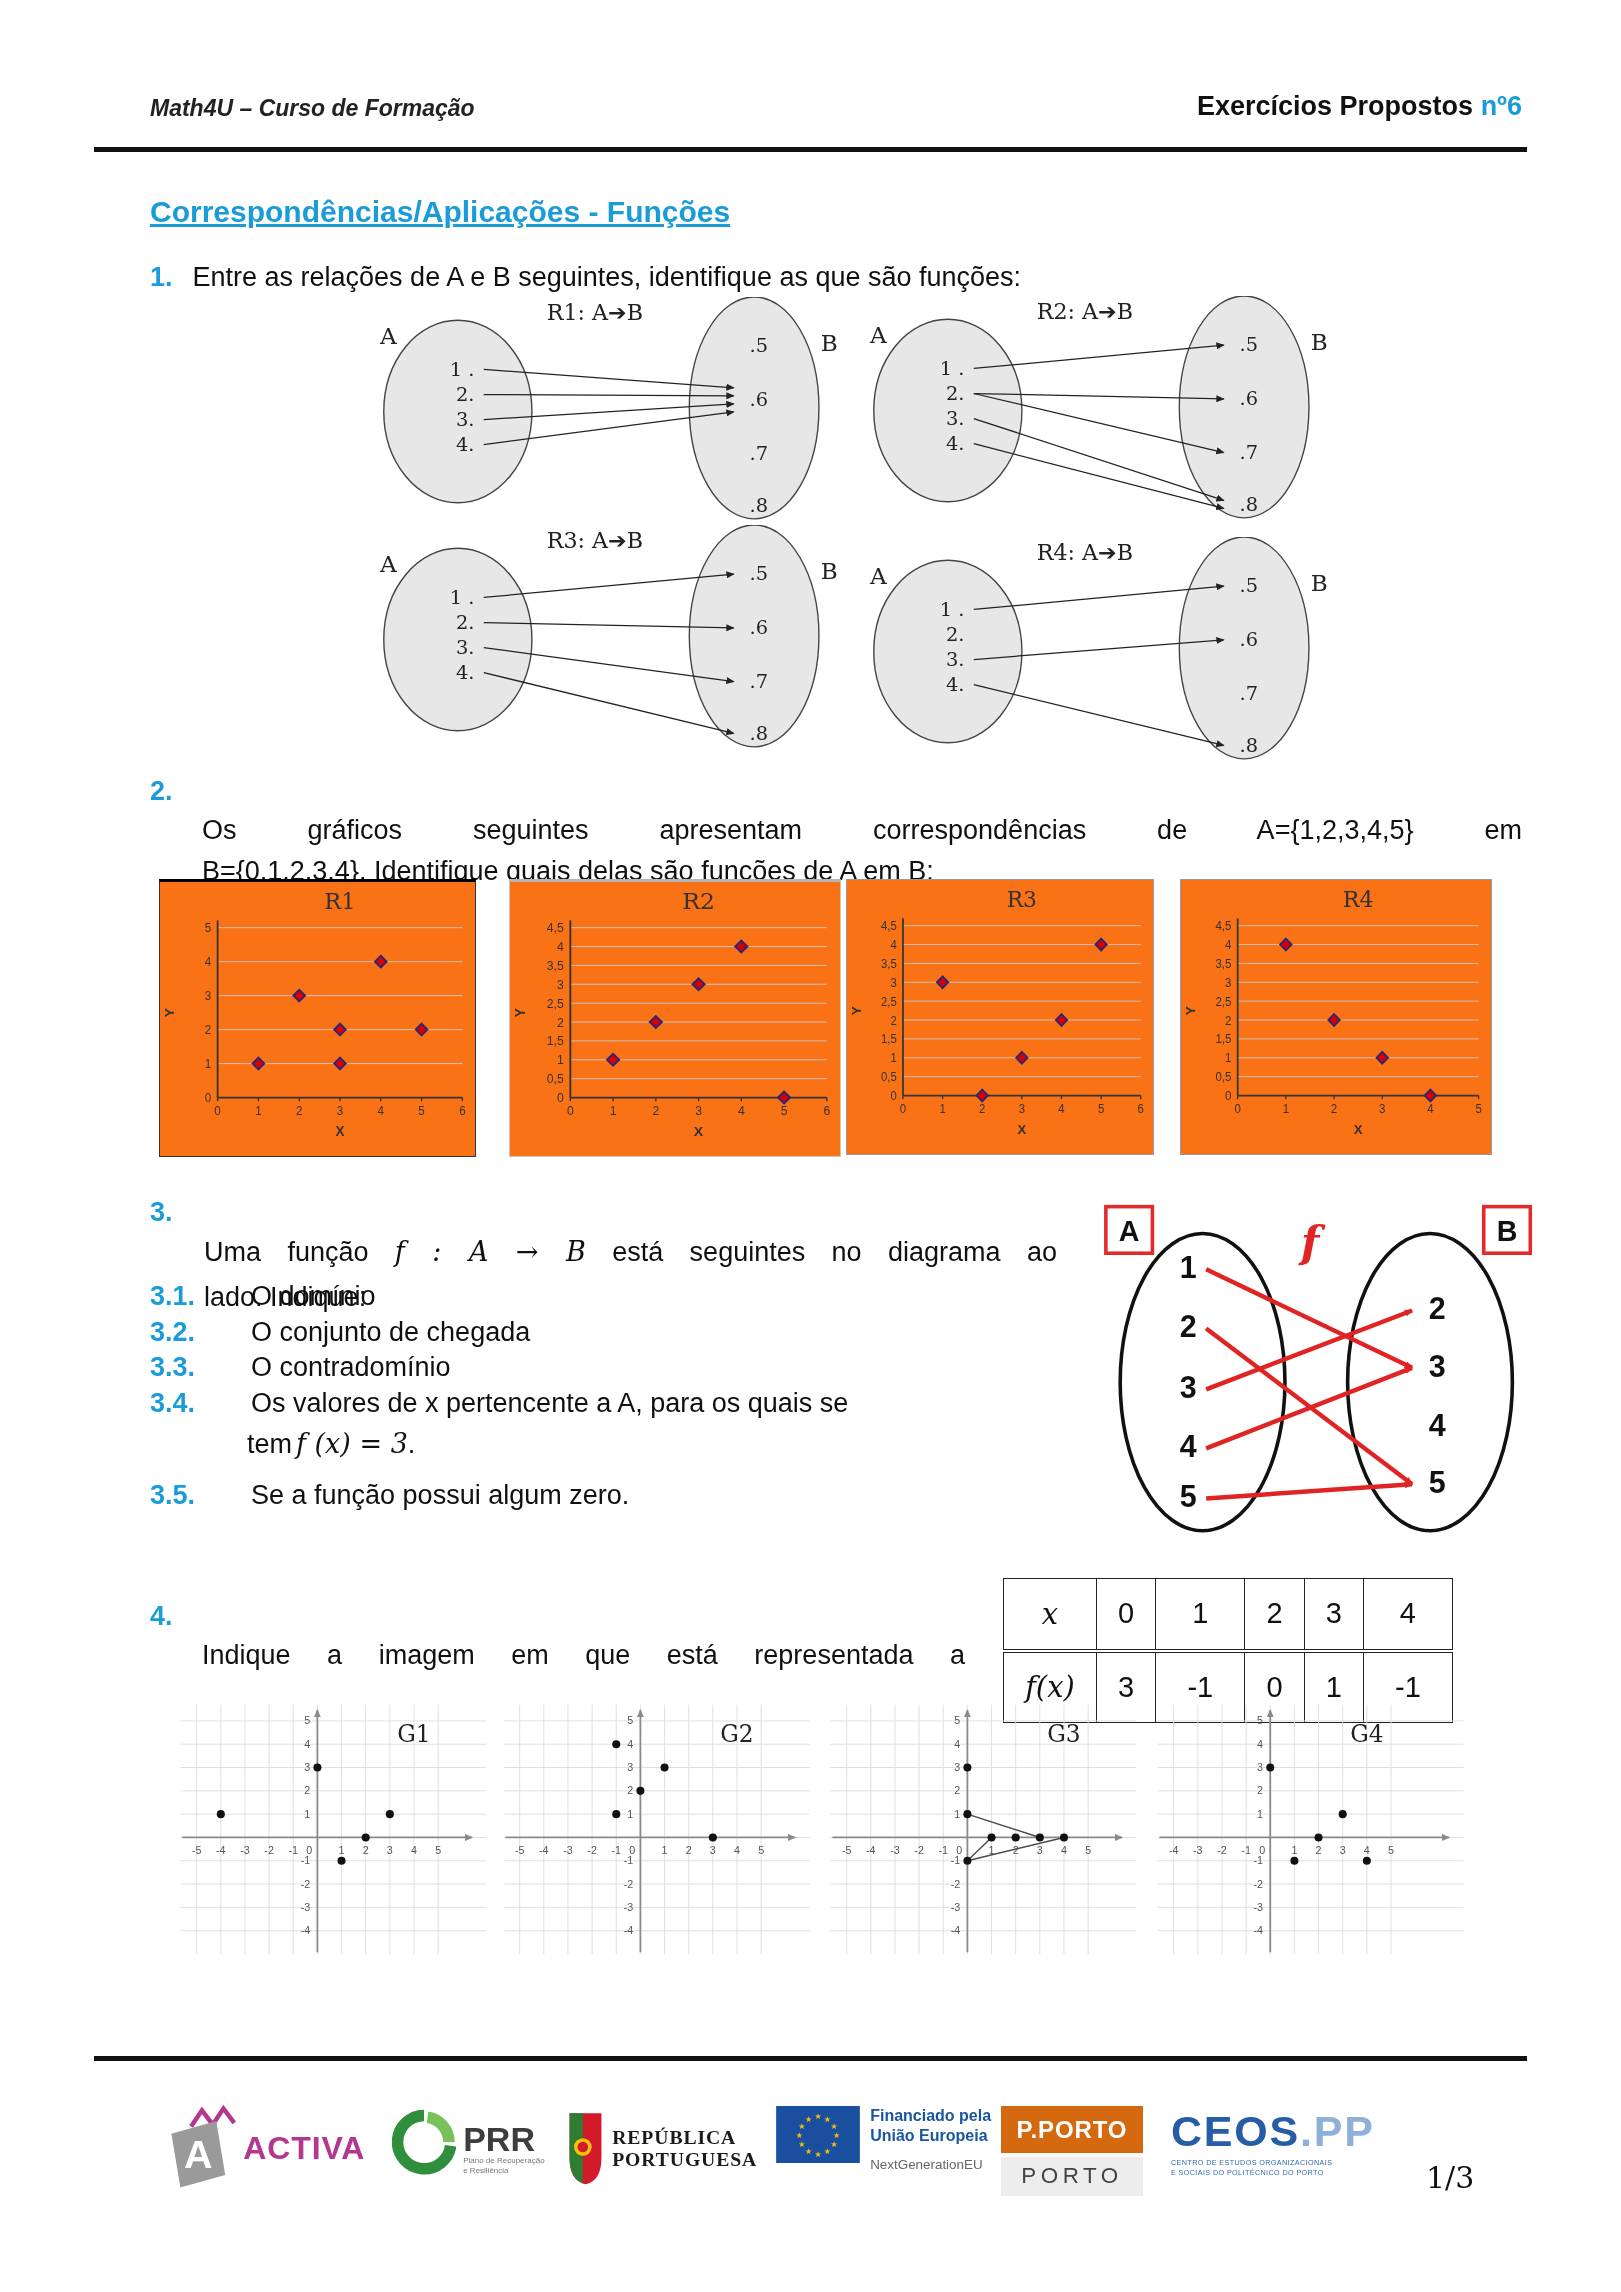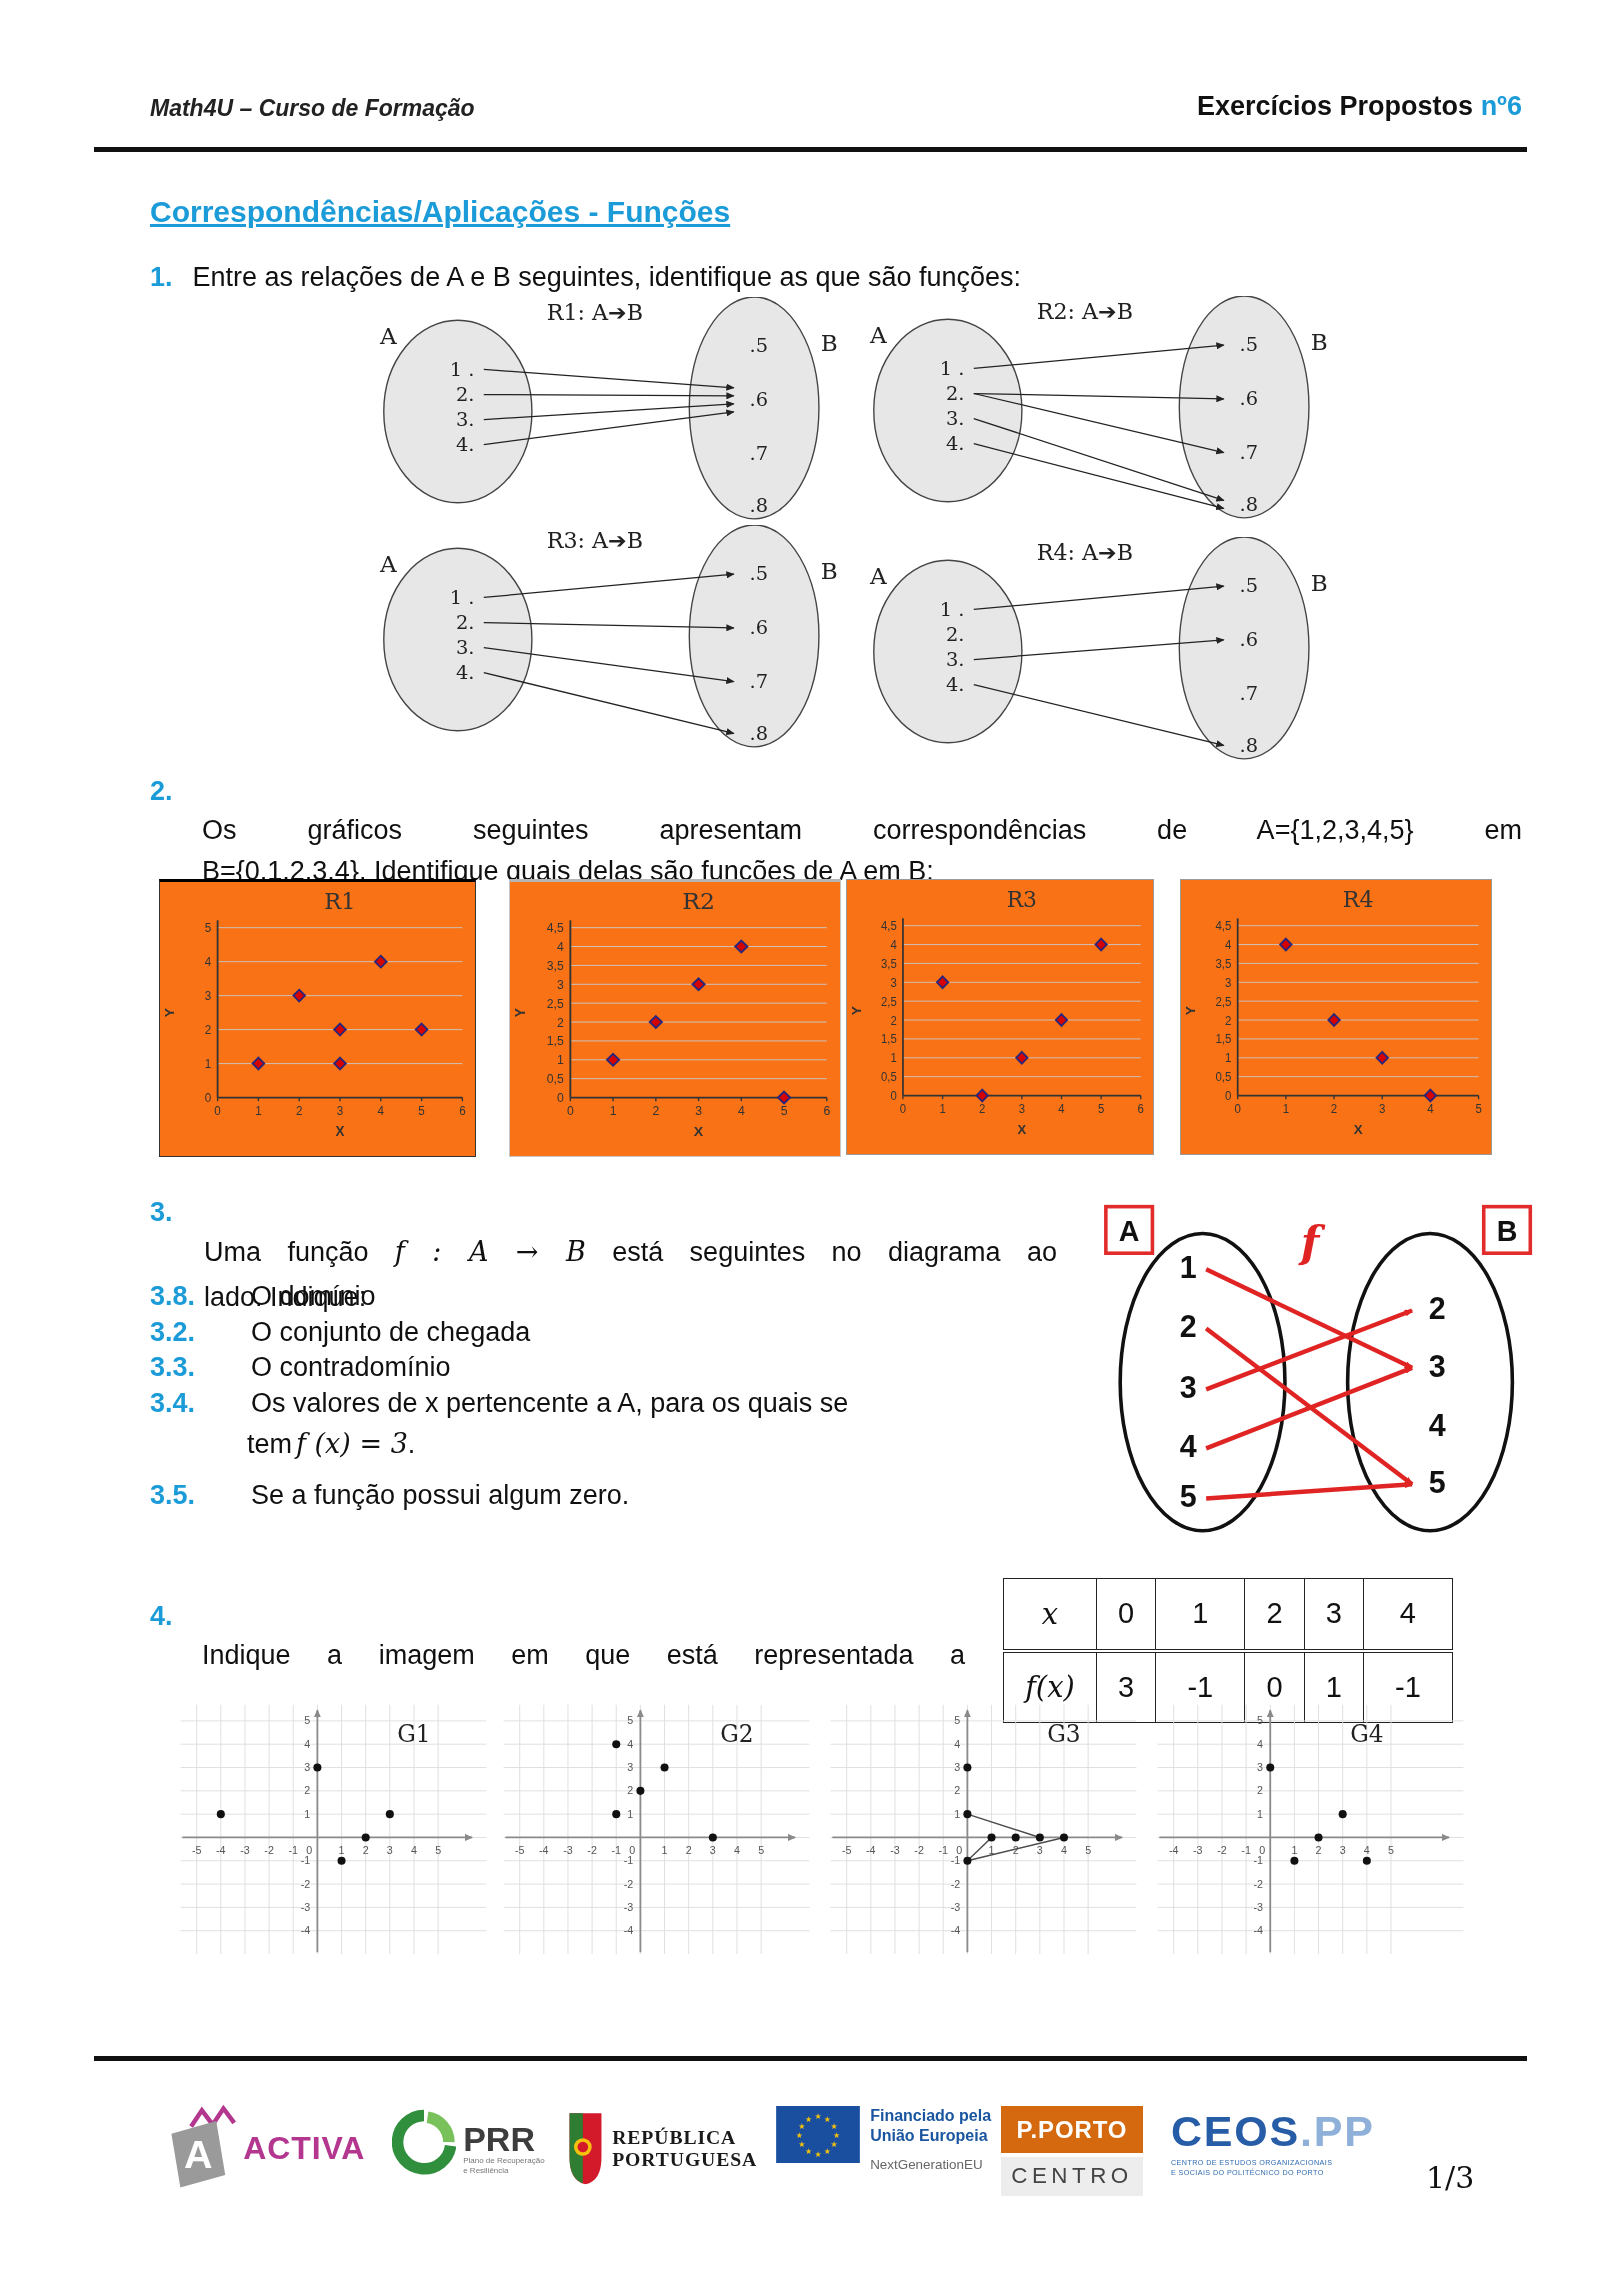--- a/index.html
+++ b/index.html
@@ -352,21 +352,21 @@
 
   <div class="abs qnum" style="left:150px;top:1197px;">3.</div>
   <div class="abs qtext justify" style="left:204px;top:1197px;width:853px;">
     <span>Uma função</span>
     <span class="math">f : A → B</span>
     <span>está seguintes no diagrama ao</span>
   </div>
   <div class="abs qtext" style="left:204px;top:1243px;">lado. Indique:</div>
 
   <div class="abs" style="left:150px;top:1281px;">
-    <span class="item-num">3.8.</span>
+    <span class="item-num">3.1.</span>
     <span class="item-text">O domínio</span>
   </div>
   <div class="abs" style="left:150px;top:1317px;">
     <span class="item-num">3.2.</span>
     <span class="item-text">O conjunto de chegada</span>
   </div>
   <div class="abs" style="left:150px;top:1352px;">
     <span class="item-num">3.3.</span>
     <span class="item-text">O contradomínio</span>
   </div>
@@ -730,21 +730,21 @@
       </svg>
     <div style="margin-left:3px;">
       <div class="eu-line">Financiado pela</div>
       <div class="eu-line">União Europeia</div>
       <div class="eu-sub">NextGenerationEU</div>
     </div>
   </div>
 
   <div class="abs" style="left:1001px;top:2106px;">
     <div class="pporto-top">P.PORTO</div>
-    <div class="pporto-bot" style="margin-top:3.6px;">CENTRO</div>
+    <div class="pporto-bot" style="margin-top:3.6px;">PORTO</div>
   </div>
 
   <div class="abs" style="left:1171px;top:2110px;">
     <div>
       <span class="ceos-main">CEOS</span><span class="ceos-main ceos-pp">.PP</span>
     </div>
     <div class="ceos-sub" style="margin-top:5.4px;">
       <div>CENTRO DE ESTUDOS ORGANIZACIONAIS</div>
       <div>E SOCIAIS DO POLITÉCNICO DO PORTO</div>
     </div>

